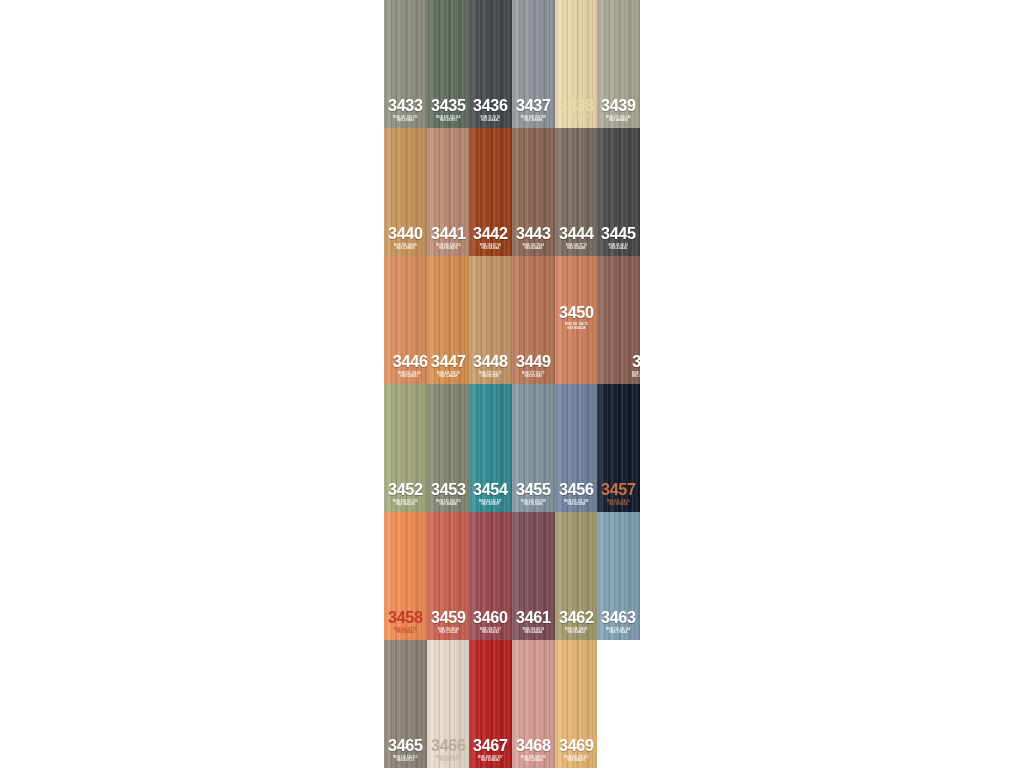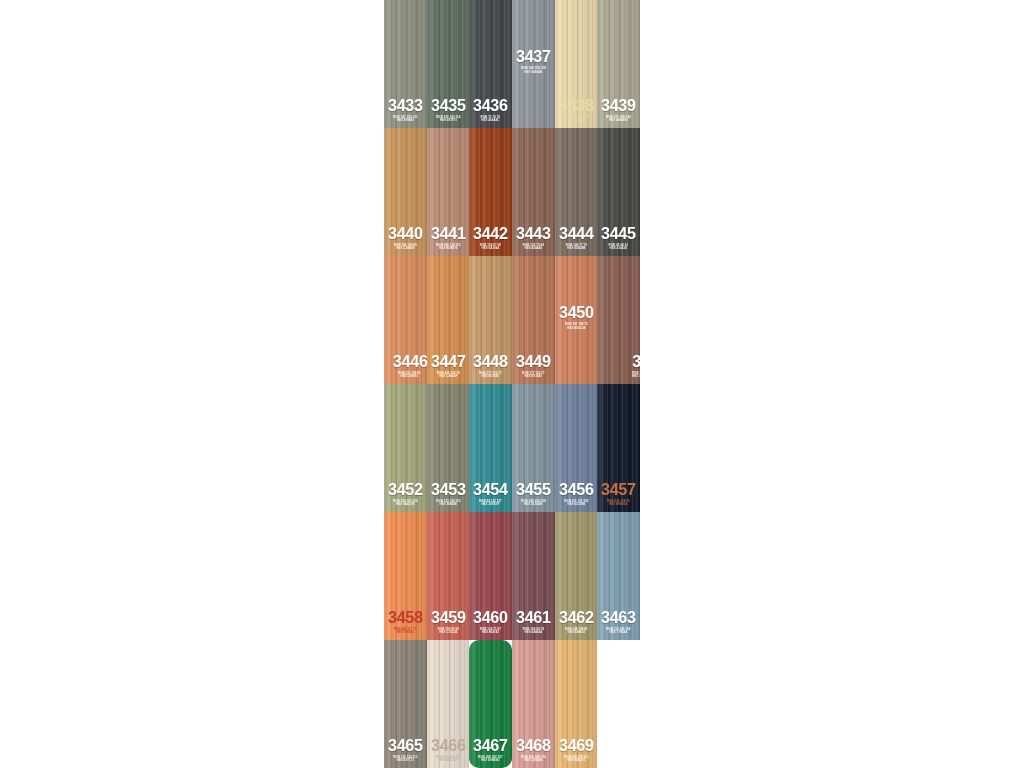--- a/index.html
+++ b/index.html
@@ -136,21 +136,21 @@
       </div>
       <div class="swatch" style="background: rgb(68, 71, 74);">
         <div class="grain"></div>
         <div class="sheen"></div>
         <div class="label-block">
           <span class="code">3436</span>
           <span class="rgb">RGB 70 74 76</span>
           <span class="hex">HEX 464A4C</span>
         </div>
       </div>
-      <div class="swatch" style="background: rgb(143, 149, 155); justify-content: center;">
+      <div class="swatch" style="background: rgb(143, 149, 155);">
         <div class="grain"></div>
         <div class="sheen"></div>
         <div class="label-block">
           <span class="code">3437</span>
           <span class="rgb">RGB 148 154 158</span>
           <span class="hex">HEX 949A9E</span>
         </div>
       </div>
       <div class="swatch ink-cream" style="background: rgb(236, 216, 170);">
         <div class="grain"></div>
@@ -397,21 +397,21 @@
       </div>
       <div class="swatch ink-grey" style="background: rgb(232, 221, 205);">
         <div class="grain"></div>
         <div class="sheen"></div>
         <div class="label-block">
           <span class="code">3466</span>
           <span class="rgb">RGB 233 220 201</span>
           <span class="hex">HEX E9DCC9</span>
         </div>
       </div>
-      <div class="swatch" style="background: #15803d; border-radius: 10px;">
+      <div class="swatch" style="background: #b91c1c;">
         <div class="grain"></div>
         <div class="sheen"></div>
         <div class="label-block">
           <span class="code">3467</span>
           <span class="rgb">RGB 208 182 157</span>
           <span class="hex">HEX D0B69D</span>
         </div>
       </div>
       <div class="swatch" style="background: rgb(217, 157, 148);">
         <div class="grain"></div>

